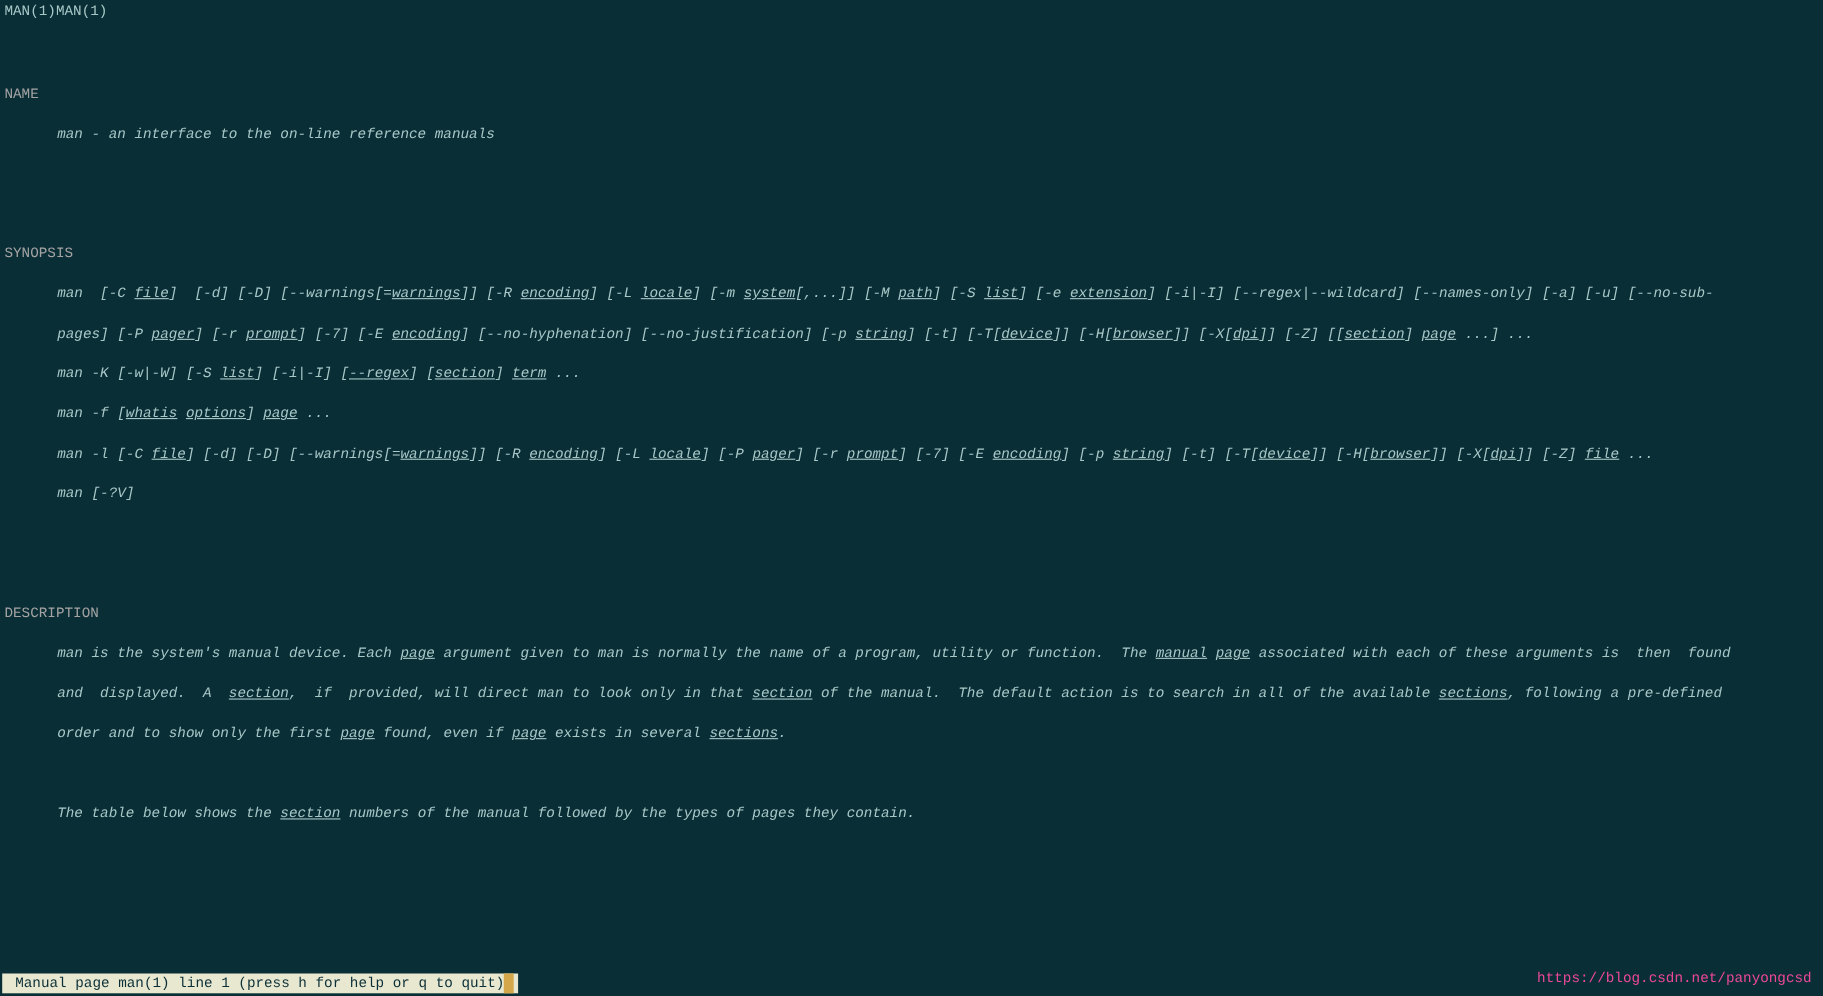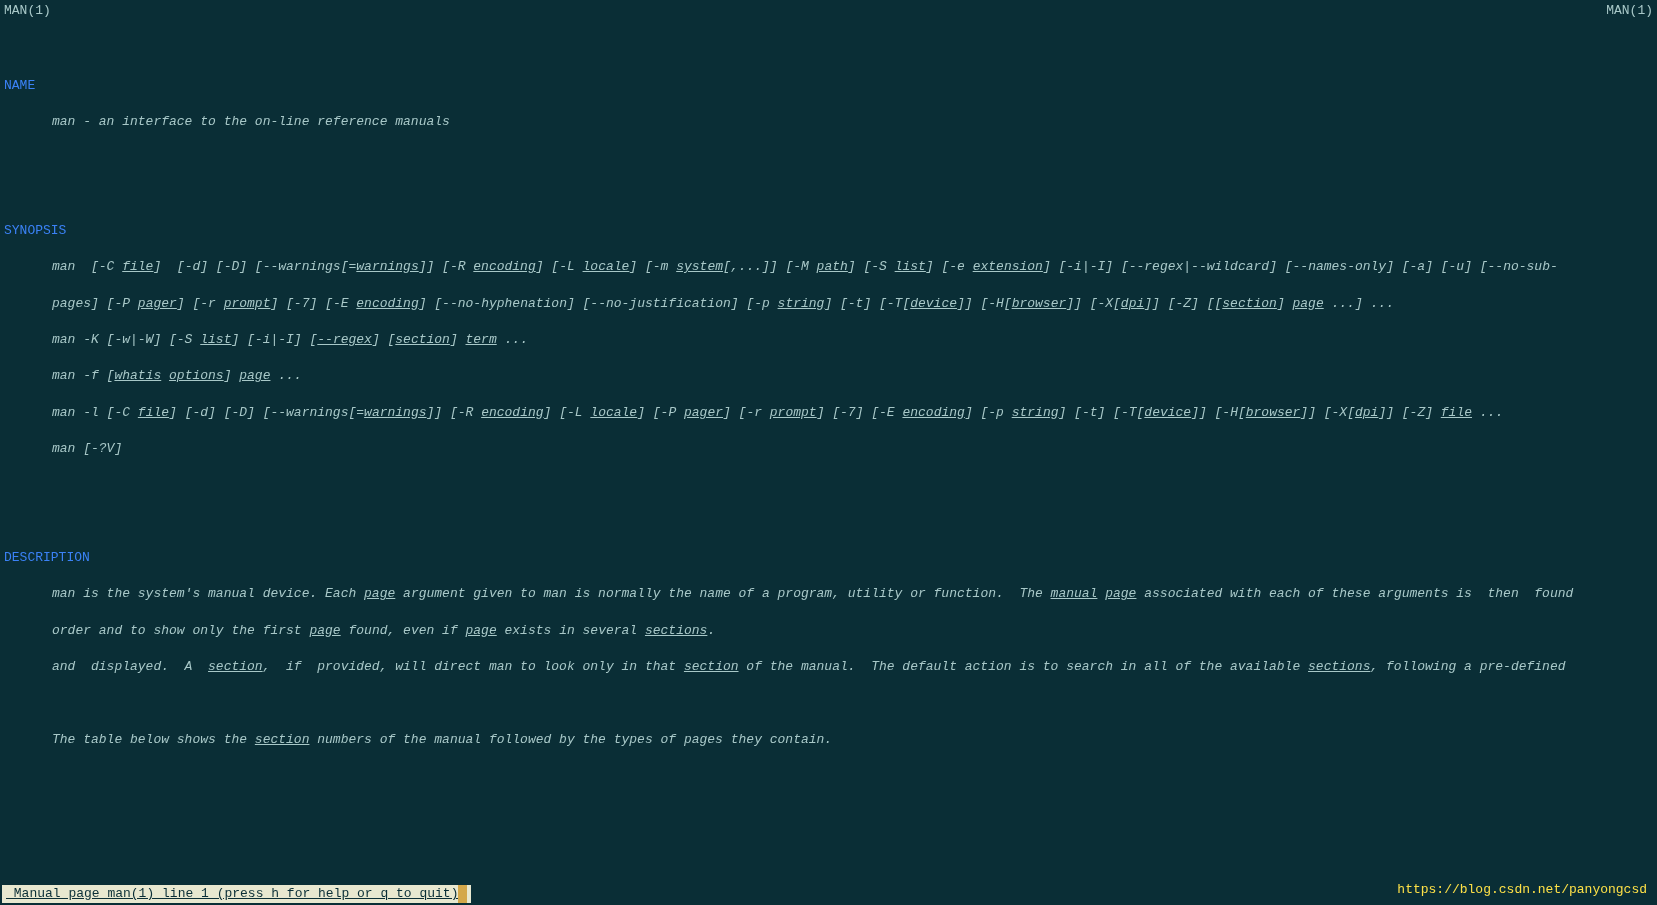--- a/index.html
+++ b/index.html
@@ -13,58 +13,57 @@
     font-family: 'Courier New', monospace;
     font-size: 13px;
     line-height: 1.4;
     width: 1657px;
     height: 905px;
     overflow: hidden;
     position: relative;
   }
   .header-row {
     display: flex;
-    justify-content: space-between;
+    justify-content: flex-start;
     padding: 2px 4px;
     white-space: pre;
   }
   .header-left { text-align: left; }
   .header-center { text-align: center; flex-grow: 1; }
   .header-right { text-align: right; }
   .content {
     padding: 0 4px;
     white-space: pre-wrap;
   }
   .section-heading {
-    color: #3b82f6;
+    color: #a3a3a3;
     font-weight: normal;
   }
   .indent1 { padding-left: 48px; }
   .u { text-decoration: underline; }
   .status-bar {
     position: absolute;
     bottom: 2px;
     left: 2px;
     background-color: #e8e8d0;
     color: #0a2e36;
     padding: 0 4px;
     display: inline-block;
     white-space: pre;
-    text-decoration: underline;
   }
   .status-cursor {
     background-color: #d4a84a;
     display: inline-block;
     width: 9px;
   }
   .watermark {
     position: absolute;
     bottom: 6px;
     right: 10px;
-    color: #fde047;
+    color: #ec4899;
     font-size: 13px;
   }
   .line { white-space: pre; font-style: italic; }
   .blank { height: 18px; }
 </style>
 </head>
 <body>
 
 <div class="header-row">
   <span class="header-left">MAN(1)</span>
@@ -85,22 +84,22 @@
 <div class="indent1 line"><span>pages] [-P </span><span class="u">pager</span><span>] [-r </span><span class="u">prompt</span><span>] [-7] [-E </span><span class="u">encoding</span><span>] [--no-hyphenation] [--no-justification] [-p </span><span class="u">string</span><span>] [-t] [-T[</span><span class="u">device</span><span>]] [-H[</span><span class="u">browser</span><span>]] [-X[</span><span class="u">dpi</span><span>]] [-Z] [[</span><span class="u">section</span><span>] </span><span class="u">page</span><span> ...] ...</span></div>
 <div class="indent1 line"><span>man -K [-w|-W] [-S </span><span class="u">list</span><span>] [-i|-I] [</span><span class="u">--regex</span><span>] [</span><span class="u">section</span><span>] </span><span class="u">term</span><span> ...</span></div>
 <div class="indent1 line"><span>man -f [</span><span class="u">whatis</span><span> </span><span class="u">options</span><span>] </span><span class="u">page</span><span> ...</span></div>
 <div class="indent1 line"><span>man -l [-C </span><span class="u">file</span><span>] [-d] [-D] [--warnings[=</span><span class="u">warnings</span><span>]] [-R </span><span class="u">encoding</span><span>] [-L </span><span class="u">locale</span><span>] [-P </span><span class="u">pager</span><span>] [-r </span><span class="u">prompt</span><span>] [-7] [-E </span><span class="u">encoding</span><span>] [-p </span><span class="u">string</span><span>] [-t] [-T[</span><span class="u">device</span><span>]] [-H[</span><span class="u">browser</span><span>]] [-X[</span><span class="u">dpi</span><span>]] [-Z] </span><span class="u">file</span><span> ...</span></div>
 <div class="indent1 line">man [-?V]</div>
 
 <div class="blank"></div>
 
 <div class="section-heading">DESCRIPTION</div>
 <div class="indent1 line"><span>man is the system's manual device. Each </span><span class="u">page</span><span> argument given to man is normally the name of a program, utility or function.  The </span><span class="u">manual</span><span> </span><span class="u">page</span><span> associated with each of these arguments is  then  found</span></div>
+<div class="indent1 line"><span>and  displayed.  A  </span><span class="u">section</span><span>,  if  provided, will direct man to look only in that </span><span class="u">section</span><span> of the manual.  The default action is to search in all of the available </span><span class="u">sections</span><span>, following a pre-defined</span></div>
 <div class="indent1 line"><span>order and to show only the first </span><span class="u">page</span><span> found, even if </span><span class="u">page</span><span> exists in several </span><span class="u">sections</span><span>.</span></div>
-<div class="indent1 line"><span>and  displayed.  A  </span><span class="u">section</span><span>,  if  provided, will direct man to look only in that </span><span class="u">section</span><span> of the manual.  The default action is to search in all of the available </span><span class="u">sections</span><span>, following a pre-defined</span></div>
 <div class="blank"></div>
 <div class="indent1 line"><span>The table below shows the </span><span class="u">section</span><span> numbers of the manual followed by the types of pages they contain.</span></div>
 <div class="blank"></div>
 
 
 
 
 
 
 

